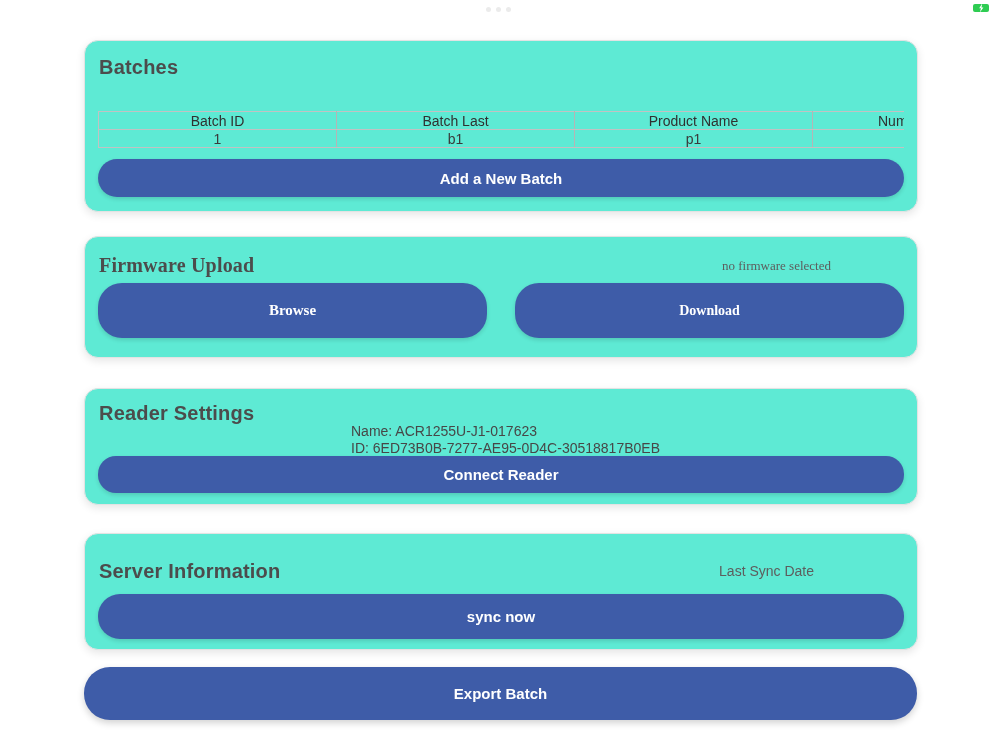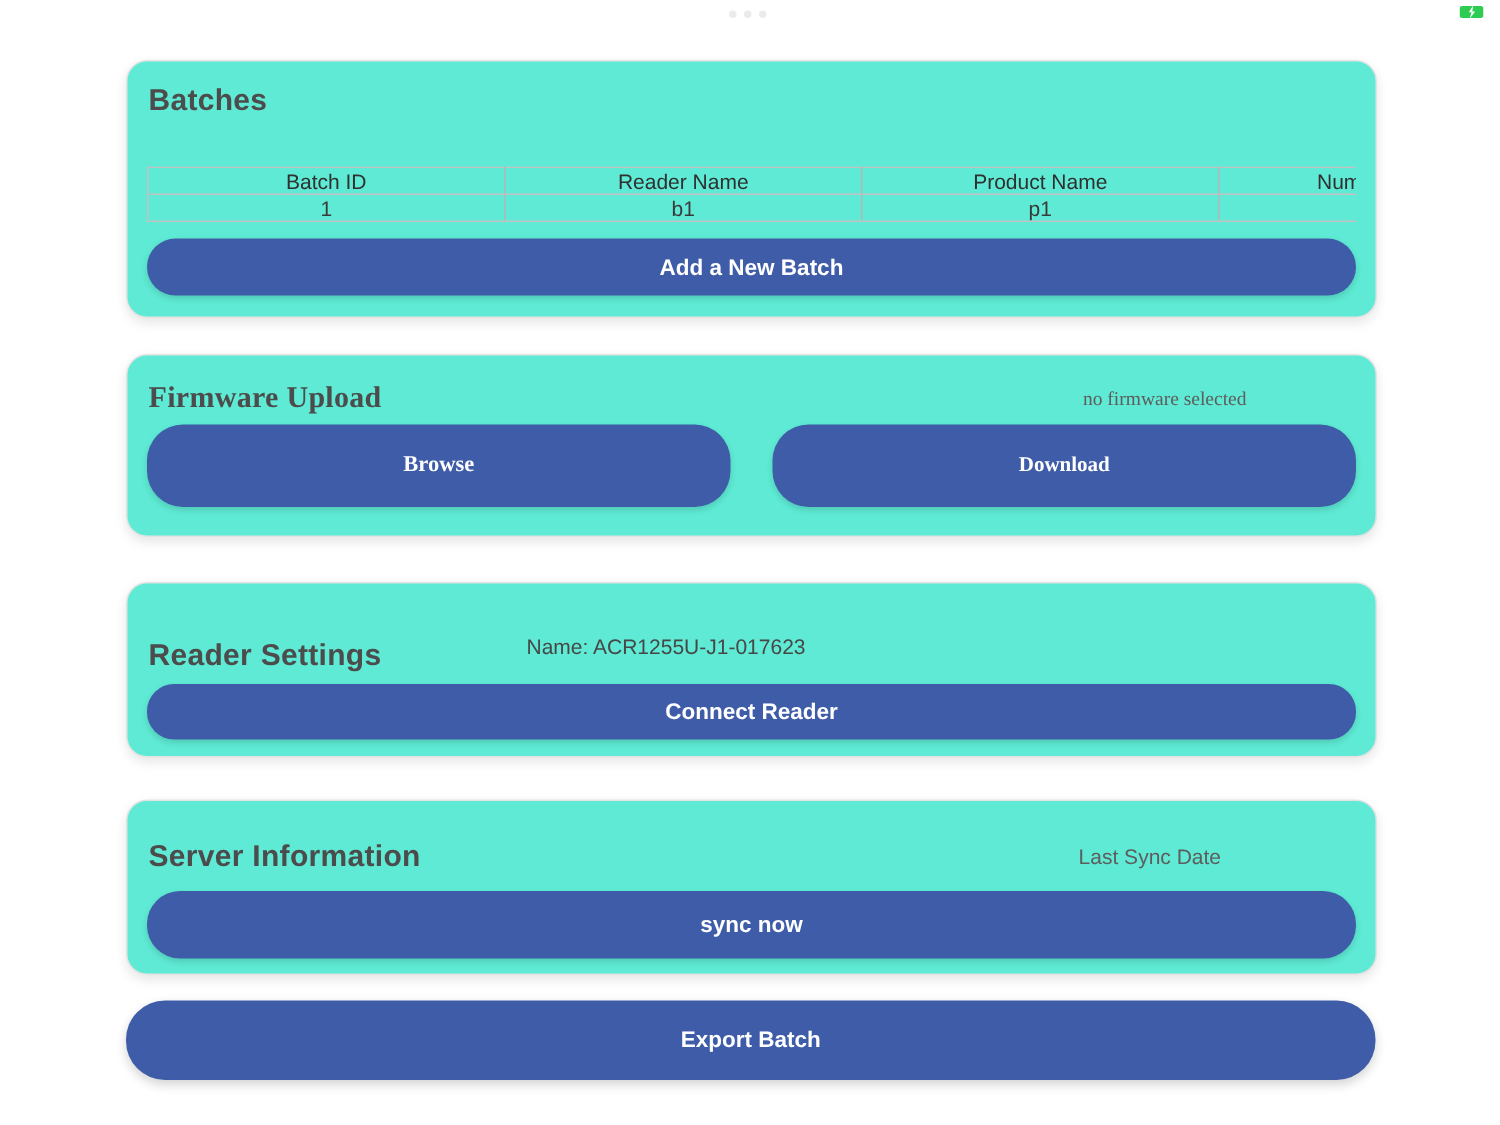--- a/index.html
+++ b/index.html
@@ -36,21 +36,21 @@
   
   #card-firmware { top:236px; height:122px;font-family:Liberation Serif, serif; }
   #card-firmware .card-title { top:17px; }
   .muted-right { position:absolute; font-size:13px; color:#5d5d5d; }
   #firmware-status { top:21px; right:86px; }
   #browse-btn { left:13px; top:46px; width:389px; height:55px; border-radius:24px; }
   #download-btn { left:430px; top:46px; width:389px; height:55px; border-radius:24px; font-size:14px; }
 
   
   #card-reader { top:388px; height:117px; }
-  #card-reader .card-title { top:13px;margin-top:24px; }
+  #card-reader .card-title { top:13px; }
   .reader-line { position:absolute; left:266px; font-size:14px; color:#474747; }
   #reader-name { top:34px; }
   #reader-id { top:51px; }
   #connect-btn { left:13px; top:67px; width:806px; height:37px; border-radius:18px; }
 
   
   #card-server { top:533px; height:117px; }
   #card-server .card-title { top:26px; }
   #last-sync { top:29px; right:103px; font-size:14px; }
   #sync-btn { left:13px; top:60px; width:806px; height:45px; border-radius:22px; }
@@ -75,21 +75,21 @@
     <path d="M9.2 -0.5 L6.2 4.2 L8.0 4.2 L6.8 8.5 L10.4 3.6 L8.5 3.6 Z" fill="#ffffff"></path>
   </svg>
 
   <section class="card" id="card-batches">
     <h2 class="card-title">Batches</h2>
     <div class="table-clip">
       <table class="b-table">
         <tbody>
             <tr>
           <th>Batch ID</th>
-          <th>Reader Name</th>
+          <th>Batch Last</th>
           <th>Product Name</th>
           <th class="clip-col">Num</th>
         </tr>
         <tr>
           <td>1</td>
           <td>b1</td>
           <td>p1</td>
           <td></td>
         </tr>
       </tbody>
@@ -101,20 +101,21 @@
   <section class="card" id="card-firmware">
     <h2 class="card-title">Firmware Upload</h2>
     <div class="muted-right" id="firmware-status">no firmware selected</div>
     <button class="btn" id="download-btn">Download</button>
     <button class="btn" id="browse-btn">Browse</button>
   </section>
 
   <section class="card" id="card-reader">
     <h2 class="card-title">Reader Settings</h2>
     <div class="reader-line" id="reader-name">Name: ACR1255U-J1-017623</div>
+    <div class="reader-line" id="reader-id">ID: 6ED73B0B-7277-AE95-0D4C-30518817B0EB</div>
     <button class="btn" id="connect-btn">Connect Reader</button>
   </section>
 
   <section class="card" id="card-server">
     <h2 class="card-title">Server Information</h2>
     <div class="muted-right" id="last-sync">Last Sync Date</div>
     <button class="btn" id="sync-btn">sync now</button>
   </section>
 
   <button class="btn" id="export-btn">Export Batch</button>

